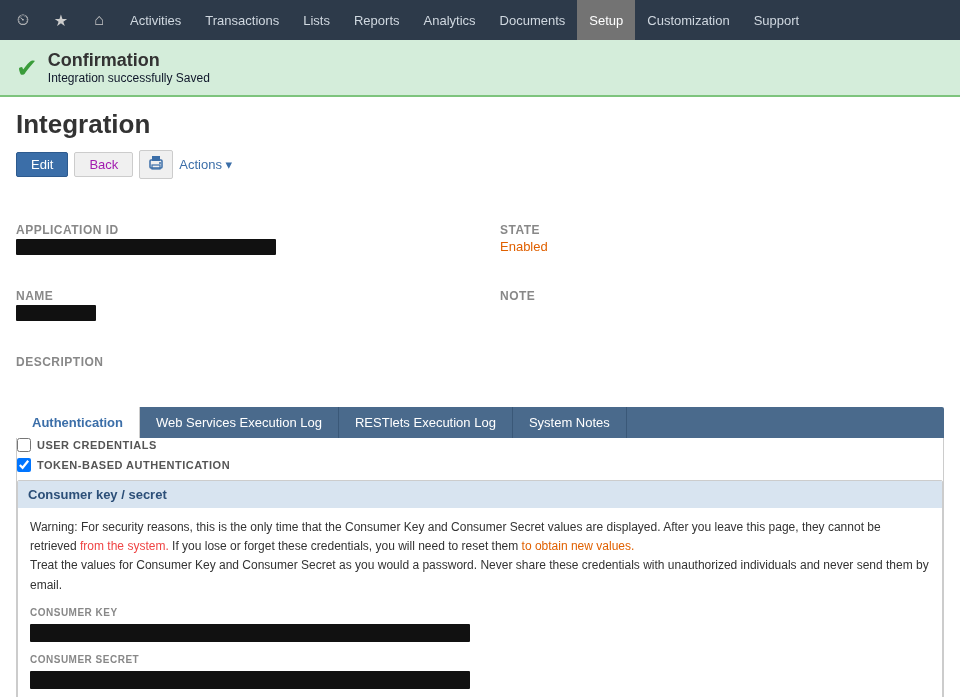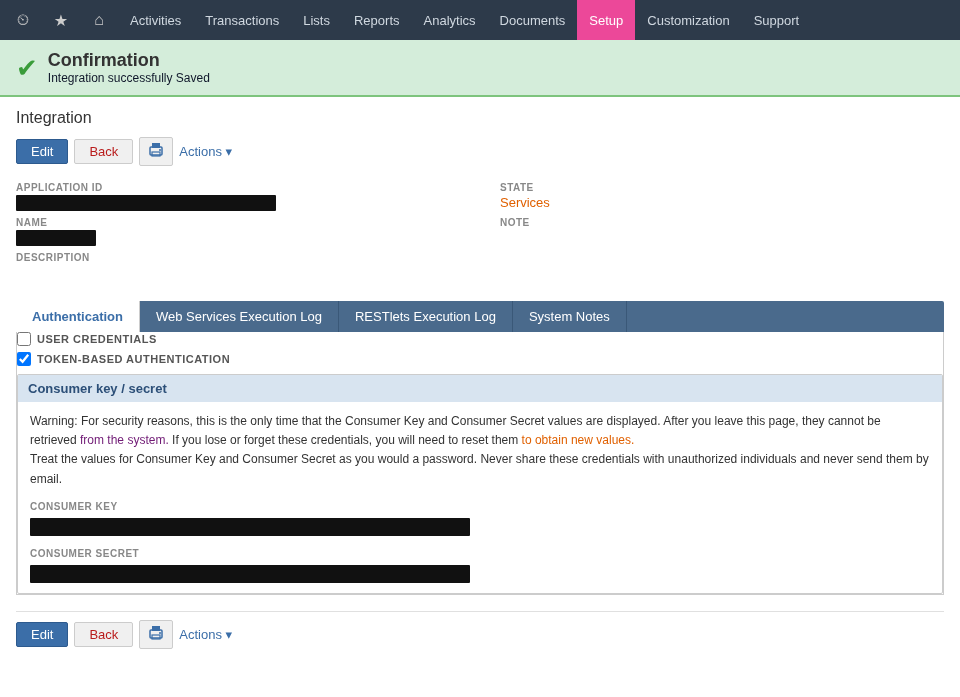--- a/index.html
+++ b/index.html
@@ -16,74 +16,74 @@
     .nav-icon-btn {
       display: flex; align-items: center; justify-content: center;
       width: 38px; color: #ccc; cursor: pointer; font-size: 16px;
       border: none; background: none;
     }
     .nav-item {
       display: flex; align-items: center; padding: 0 12px;
       color: #d0d8e0; font-size: 13px; cursor: pointer;
       white-space: nowrap; text-decoration: none;
     }
-    .nav-item.active { background: #ec4899; color: #fff; }
+    .nav-item.active { background: #737373; color: #fff; }
 
     
     .confirmation-banner {
       background: #d4edda;
       border-bottom: 2px solid #7dc47d;
       padding: 10px 16px;
       display: flex; align-items: center; gap: 10px;
     }
     .confirmation-checkmark {
       color: #3a9c3a; font-size: 26px; line-height: 1;
     }
     .confirmation-text h2 {
       font-size: 18px; font-weight: bold; color: #333;
     }
     .confirmation-text p {
       font-size: 12px; color: #0f172a;
     }
 
     
     .page-content { padding: 12px 16px; }
-    .page-title { font-size: 16px; font-weight: normal; margin-bottom: 10px; color: #333; }
+    .page-title { font-size: 26px; font-weight: bold; margin-bottom: 10px; color: #333; }
 
     
     .toolbar {
       display: flex; align-items: center; gap: 6px; margin-bottom: 16px;
     }
     .btn-edit {
       background: #3b6ea8; color: #fff; border: 1px solid #2d5a8e;
       padding: 4px 14px; font-size: 13px; cursor: pointer; border-radius: 2px;
     }
     .btn-back {
-      background: #f0f0f0; color: #b91c1c; border: 1px solid #ccc;
+      background: #f0f0f0; color: #a21caf; border: 1px solid #ccc;
       padding: 4px 14px; font-size: 13px; cursor: pointer; border-radius: 2px;
     }
     .btn-print {
       background: #f0f0f0; border: 1px solid #ccc; padding: 4px 8px;
       cursor: pointer; border-radius: 2px; color: #3b6ea8; font-size: 14px;
     }
     .btn-actions {
       background: none; border: none; color: #3b6ea8; font-size: 13px;
       cursor: pointer; display: flex; align-items: center; gap: 3px;
     }
 
     
     .fields-section {
       display: grid;
       grid-template-columns: 1fr 1fr;
       gap: 6px 40px;
       margin-bottom: 20px;
     }
     .field-label {
-      font-size: 10px; font-weight: bold; color: #888; letter-spacing: 0.5px;
-      margin-bottom: 2px; text-transform: uppercase;
+      font-size: 12px; font-weight: bold; color: #888; letter-spacing: 0.5px;
+      margin-bottom: 2px; text-transform: uppercase; margin-top: 28px;
     }
     .field-value {
       font-size: 13px; color: #333; min-height: 16px;
     }
     .field-value-redacted {
       background: #111; height: 16px; width: 260px; display: block; border-radius: 1px;
     }
     .field-value-redacted-sm {
       background: #111; height: 16px; width: 80px; display: block; border-radius: 1px;
     }
@@ -122,21 +122,21 @@
       margin-top: 8px;
       border: 1px solid #ccc;
       border-radius: 2px;
       overflow: hidden;
     }
     .consumer-key-header {
       background: #d8e4f0; padding: 6px 10px;
       font-size: 13px; font-weight: bold; color: #2c4f78;
     }
     .consumer-key-body { padding: 10px 12px; font-size: 12px; line-height: 1.6; color: #333; }
-    .consumer-key-body .highlight-link { color: #701a75; }
+    .consumer-key-body .highlight-link { color: #ef4444; }
     .consumer-key-body .highlight-orange { color: #e06000; }
 
     .consumer-field { margin-top: 10px; }
     .consumer-field-label {
       font-size: 10px; font-weight: bold; color: #888; text-transform: uppercase;
       margin-bottom: 3px; letter-spacing: 0.5px;
     }
     .consumer-field-redacted {
       background: #111; height: 18px; width: 440px; display: block; border-radius: 1px;
     }
@@ -199,21 +199,21 @@
 
     <div>
       <div class="field-label">APPLICATION ID</div>
       <div class="field-value">
         <span class="field-value-redacted"></span>
       </div>
     </div>
 
     <div>
       <div class="field-label">STATE</div>
-      <div class="field-value field-state-enabled">Services</div>
+      <div class="field-value field-state-enabled">Enabled</div>
     </div>
 
     <div>
       <div class="field-label">NAME</div>
       <div class="field-value">
         <span class="field-value-redacted-sm"></span>
       </div>
     </div>
     <div>
       <div class="field-label">NOTE</div>

